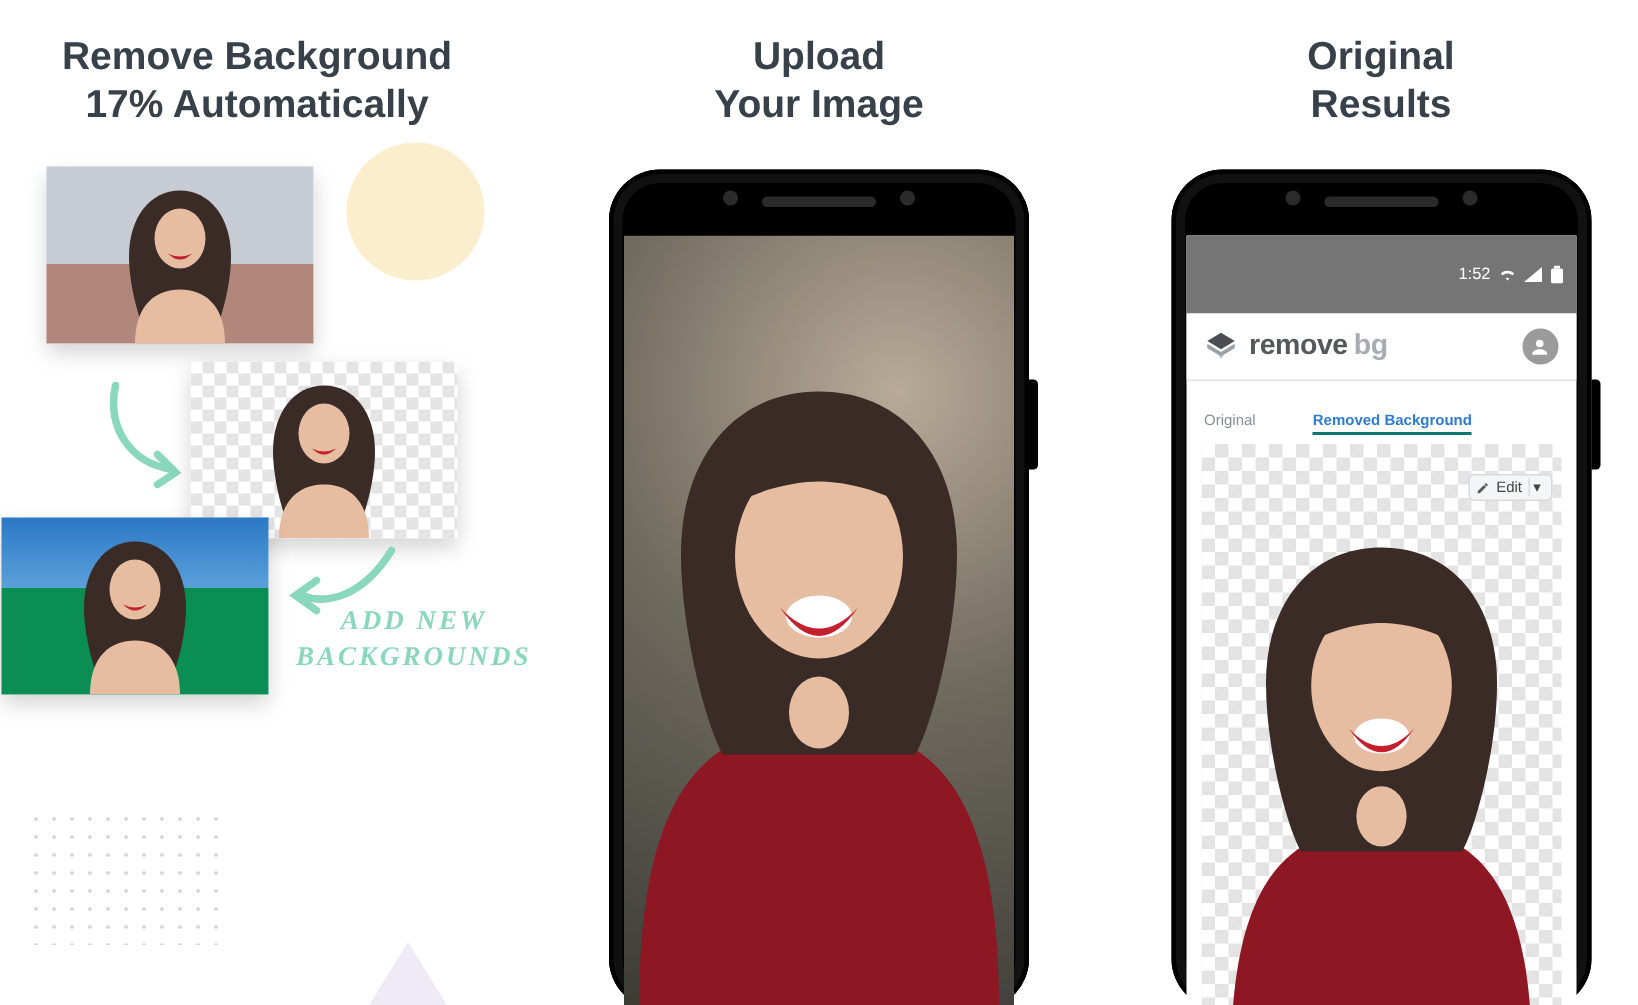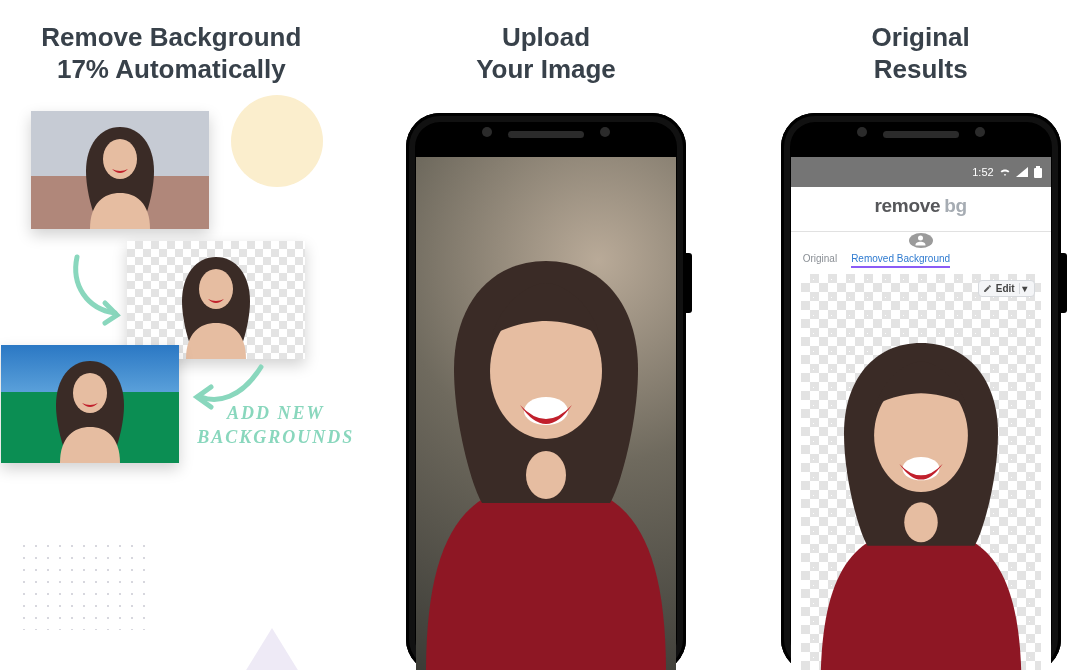--- a/index.html
+++ b/index.html
@@ -45,33 +45,33 @@
   .phone::after{content:"";position:absolute;right:-6px;top:140px;width:6px;height:60px;background:#000;border-radius:0 3px 3px 0;}
   .speaker{position:absolute;top:18px;left:50%;transform:translateX(-50%);width:76px;height:7px;border-radius:4px;background:#2b2b2b;}
   .cam{position:absolute;top:14px;width:10px;height:10px;border-radius:50%;background:#2b2b2b;}
   .cam.l{left:76px;} .cam.r{right:76px;}
   .screen{position:absolute;left:10px;right:10px;top:44px;bottom:0;border-radius:0 0 0 0;overflow:hidden;}
   .blurbg{position:absolute;inset:0;background:
     radial-gradient(circle at 70% 20%, #b9aa98 0%, #6f6a5e 45%, #3b3b36 100%);filter:blur(0.2px);}
   
   .subject{position:absolute;left:50%;transform:translateX(-50%);bottom:0;}
   
-  .statusbar{height:22px;background:#757575;color:#fff;font-size:11px;display:flex;align-items:center;justify-content:flex-end;padding:4px 8px;gap:5px;}
-  .appbar{height:44px;background:#fff;display:flex;align-items:center;padding:0 12px;gap:8px;box-shadow:0 1px 0 #e1e1e1;flex-direction:column;}
+  .statusbar{height:22px;background:#757575;color:#fff;font-size:11px;display:flex;align-items:center;justify-content:flex-end;padding:15px 8px;gap:5px;}
+  .appbar{height:44px;background:#fff;display:flex;align-items:center;padding:0 12px;gap:8px;box-shadow:0 1px 0 #e1e1e1;}
   .brand{display:flex;align-items:baseline;font-size:19px;font-weight:800;letter-spacing:-.3px;}
   .brand .a{color:var(--brand-dark);} .brand .b{color:var(--brand-light);margin-left:4px;}
   .spacer{flex:1}
   .avatar{width:24px;height:24px;border-radius:50%;background:#9b9b9b;display:flex;align-items:center;justify-content:center;}
   .avatar svg{width:15px;height:15px;fill:#fff;}
   .tabs{display:flex;gap:14px;padding:22px 12px 4px;font-size:10px;}
   .tabs .tab{color:#8a8f95;}
-  .tabs .tab.active{color:#2f7bd0;border-bottom:2px solid #8b5cf6;padding-bottom:2px;font-weight:400;}
+  .tabs .tab.active{color:#2f7bd0;border-bottom:2px solid #0f766e;padding-bottom:2px;font-weight:700;margin-left:24px;}
   .canvas{position:relative;margin:2px 10px 0;height:calc(100% - 22px - 44px - 28px - 8px);}
   .canvas .checker{position:absolute;inset:0;background-size:18px 18px;background-position:0 0,0 9px,9px -9px,-9px 0;}
-  .editpill{position:absolute;top:6px;right:6px;background:#f4f5f7;border:1px solid #d6d9dd;border-radius:4px;font-size:10px;color:#444;display:flex;align-items:center;gap:4px;padding:2px 4px;font-weight:bold;}
+  .editpill{position:absolute;top:20px;right:6px;background:#f4f5f7;border:1px solid #d6d9dd;border-radius:4px;font-size:10px;color:#444;display:flex;align-items:center;gap:4px;padding:2px 4px;}
   .editpill svg{width:9px;height:9px;fill:#5a5a5a;}
   .editpill .chev{width:10px;border-left:1px solid #d6d9dd;text-align:center;}
   
   .p-hair{fill:#3a2b26;}
   .p-face{fill:#e6bda1;}
   .p-lips{fill:#c1202c;}
   .p-top{fill:#8e1724;}
 </style>
 </head>
 <body>

